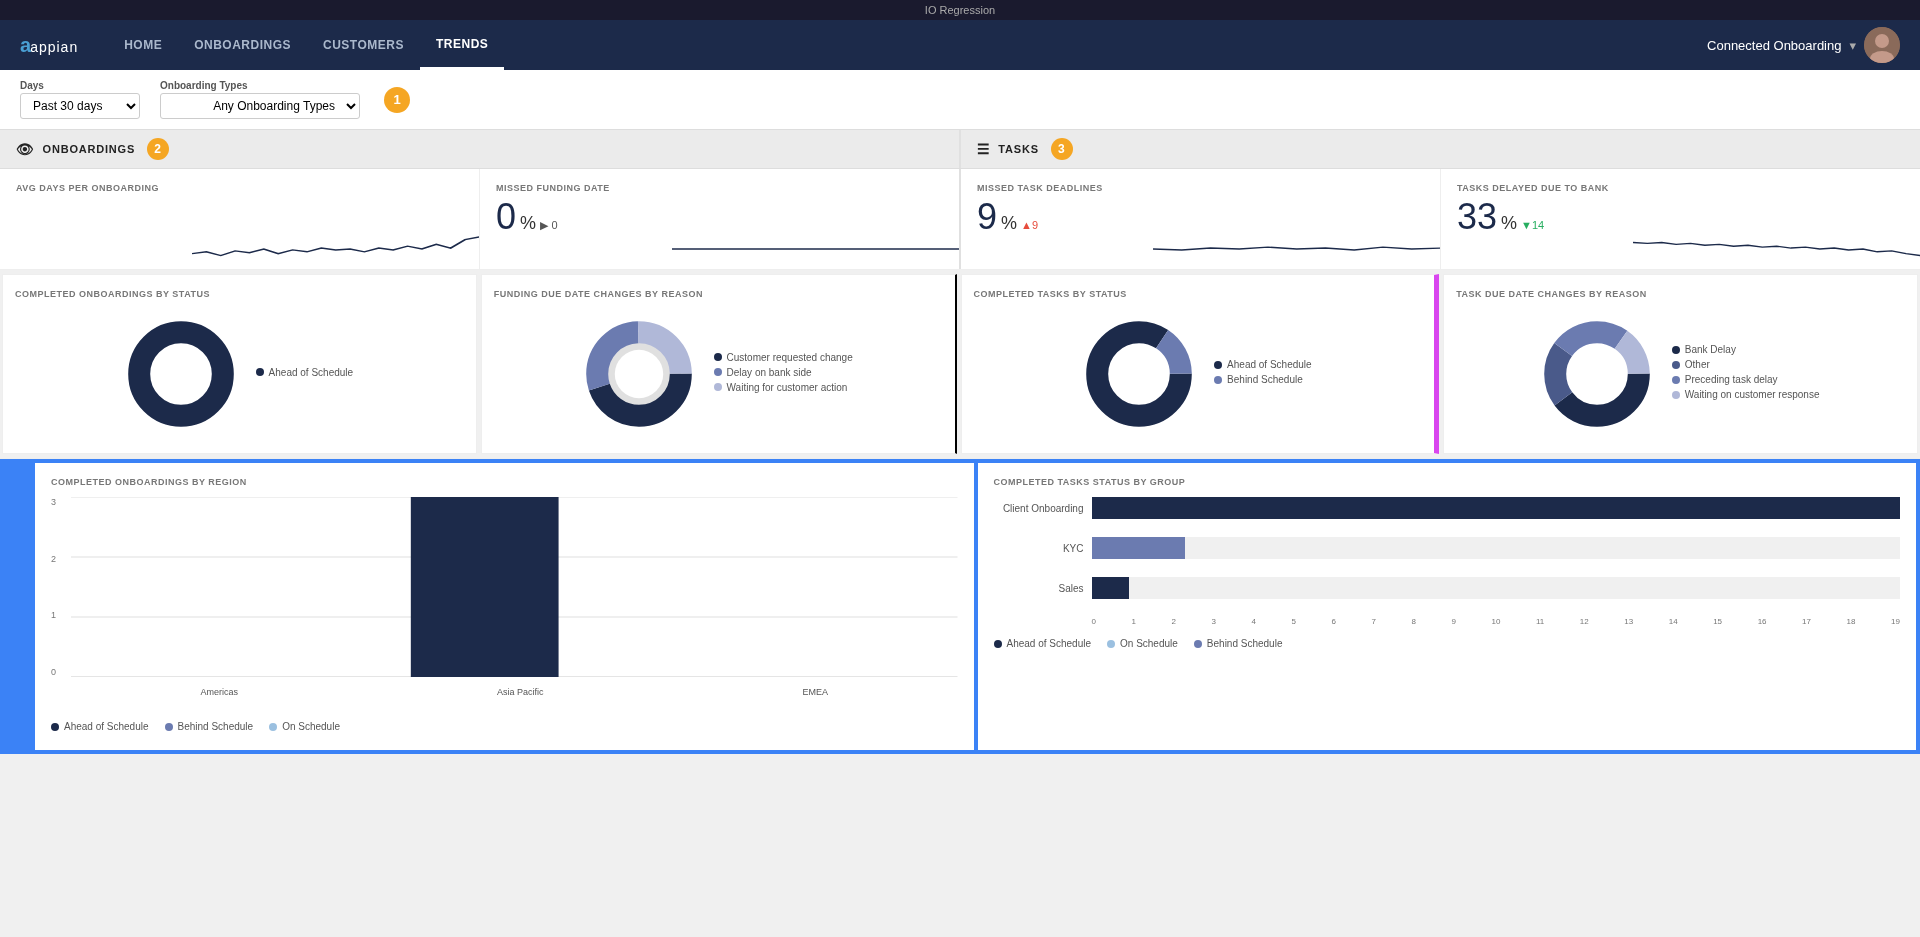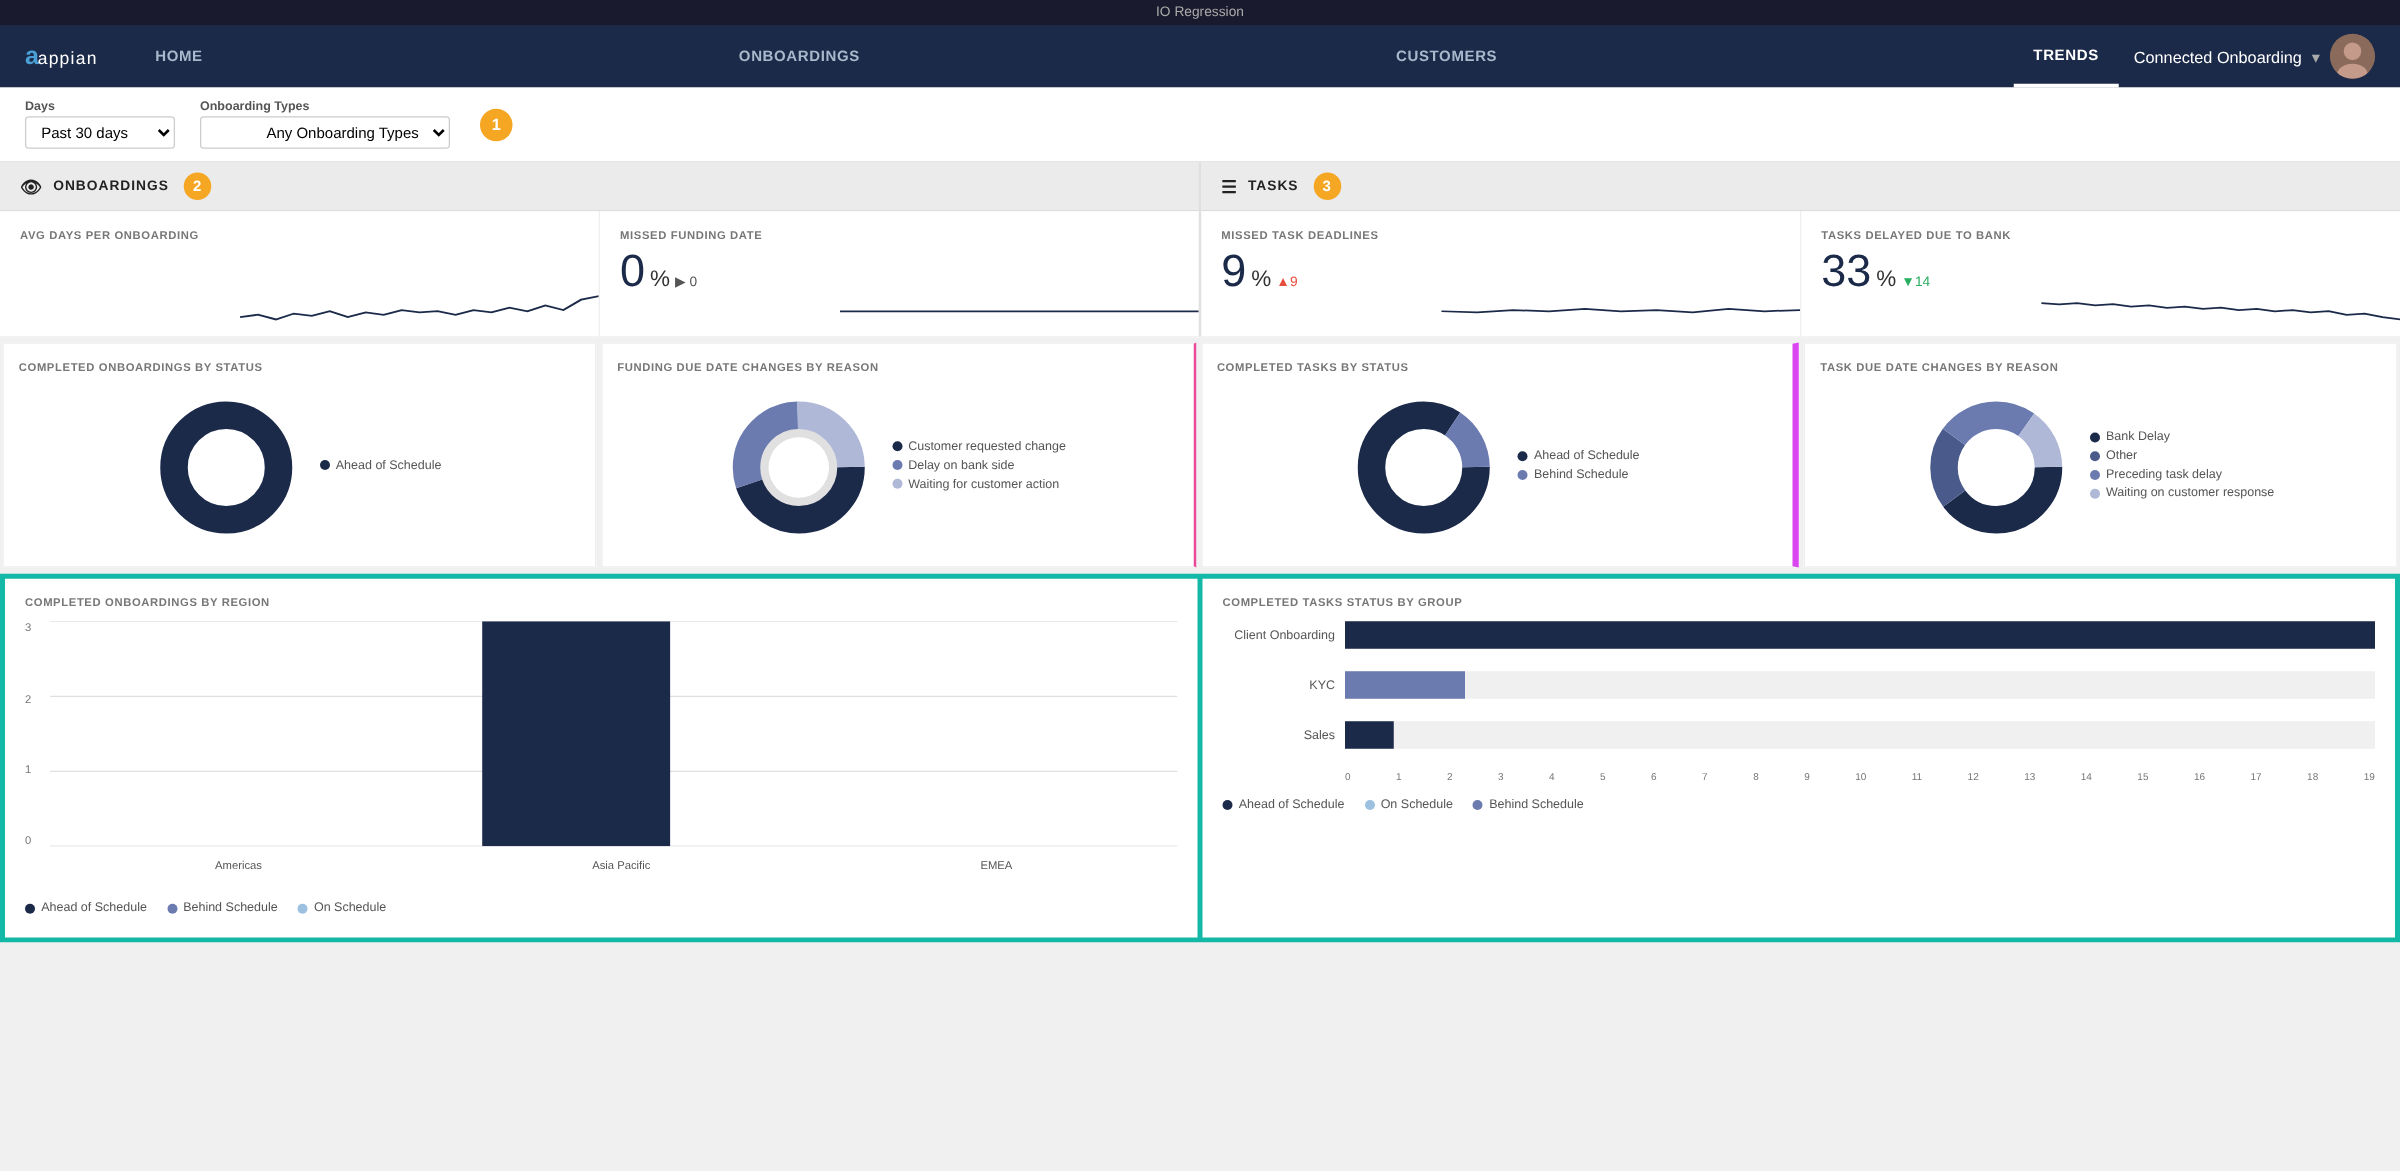--- a/index.html
+++ b/index.html
@@ -23,21 +23,21 @@
       height: 50px;
     }
     .nav-logo {
       color: #4a9fd4;
       font-size: 20px;
       font-weight: bold;
       margin-right: 30px;
       letter-spacing: -1px;
     }
     .nav-logo span { color: #fff; }
-    .nav-links { display: flex; gap: 0; flex: 1; justify-content: space-between; }
+    .nav-links { display: flex; gap: 0; flex: 1; }
     .nav-link {
       color: #aab8cc;
       text-decoration: none;
       padding: 0 16px;
       height: 50px;
       display: flex;
       align-items: center;
       font-size: 12px;
       font-weight: 600;
       letter-spacing: 0.5px;
@@ -335,21 +335,21 @@
         </svg>
         <div>
           <div class="legend-item">
             <div class="legend-dot" style="background:#1c2a4a;"></div>
             <span>Ahead of Schedule</span>
           </div>
         </div>
       </div>
     </div>
 
-    <div class="chart-card" style="flex:1;border-right:2px solid #ec4899;">
+    <div class="chart-card" style="flex:1;border-right:2px solid #000000;">
       <div class="chart-card-title">FUNDING DUE DATE CHANGES BY REASON</div>
       <div class="donut-chart-area">
         <svg class="donut-svg" viewBox="0 0 100 100">
           <circle cx="50" cy="50" r="38" fill="#e0e0e0"></circle>
 
           <circle cx="50" cy="50" r="38" fill="none" stroke="#1c2a4a" stroke-width="20" stroke-dasharray="107 131" stroke-dashoffset="0"></circle>
           <circle cx="50" cy="50" r="38" fill="none" stroke="#6b7bb0" stroke-width="20" stroke-dasharray="71 167" stroke-dashoffset="-107"></circle>
           <circle cx="50" cy="50" r="38" fill="none" stroke="#b0b8d8" stroke-width="20" stroke-dasharray="60 178" stroke-dashoffset="-178"></circle>
           <circle cx="50" cy="50" r="22" fill="white"></circle>
         </svg>
@@ -416,21 +416,21 @@
           </div>
           <div class="legend-item">
             <div class="legend-dot" style="background:#b0b8d8;"></div>
             <span>Waiting on customer response</span>
           </div>
         </div>
       </div>
     </div>
   </div>
 
-  <div style="display:flex;width:100%;background:#14b8a6;">
+  <div style="display:flex;width:100%;background:#3b82f6;padding-left:31px;">
 
     <div style="flex:1;background:#fff;margin:4px 2px 4px 4px;padding:14px 16px;">
       <div class="bottom-card-title">COMPLETED ONBOARDINGS BY REGION</div>
       <div style="position:relative;height:220px;">
 
         <div style="position:absolute;left:0;top:0;height:180px;display:flex;flex-direction:column-reverse;justify-content:space-between;">
           <span style="font-size:9px;color:#777">0</span>
           <span style="font-size:9px;color:#777">1</span>
           <span style="font-size:9px;color:#777">2</span>
           <span style="font-size:9px;color:#777">3</span>

